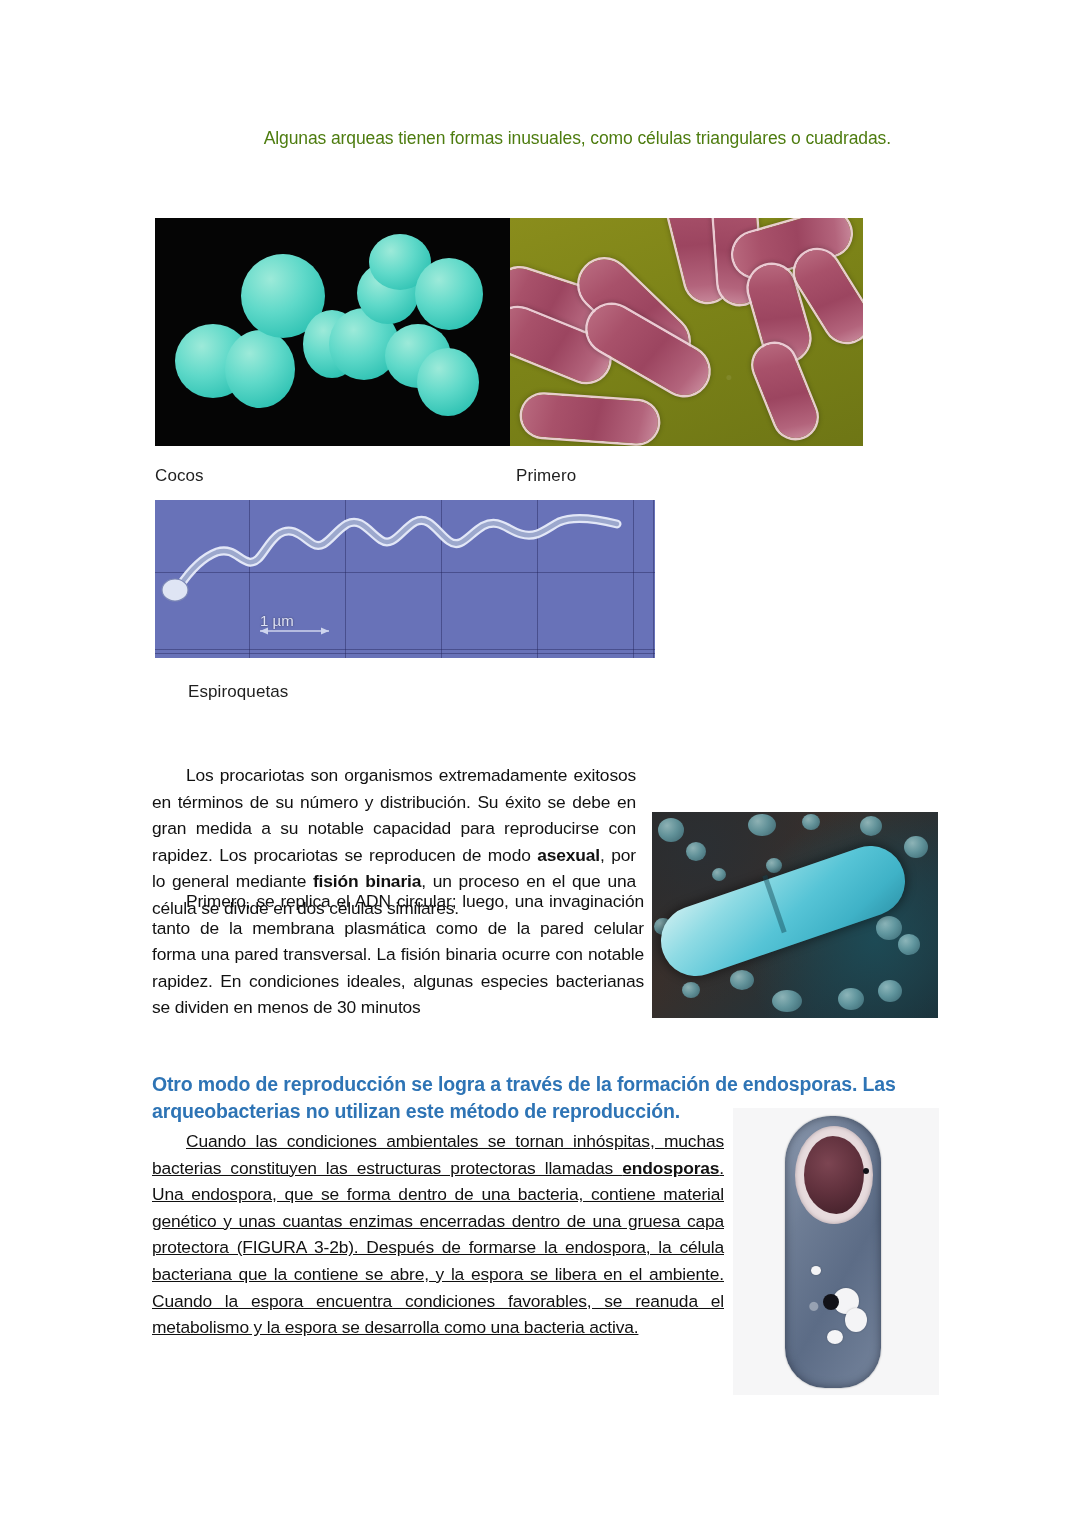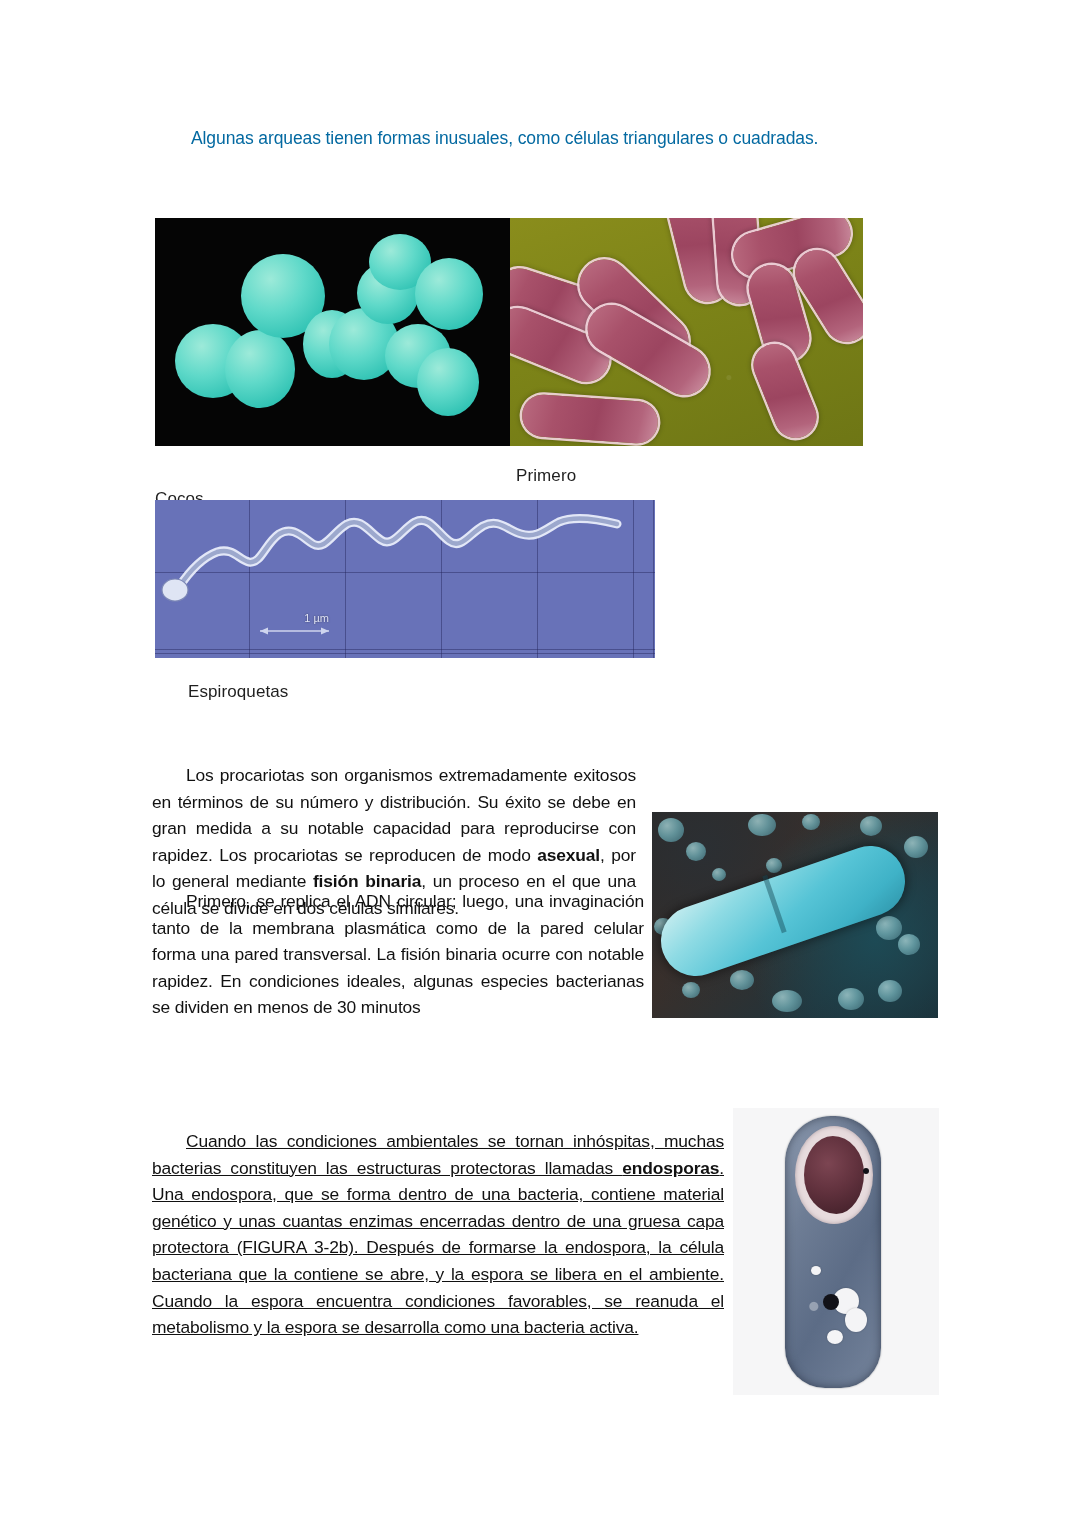--- a/index.html
+++ b/index.html
@@ -24,32 +24,33 @@
   }
 
   
   .intro-line {
     position: absolute;
     left: 191px;
     top: 126px;
     width: 700px;
     font-size: 17.5px;
     line-height: 24px;
-    color: #0369a1;
+    color: #4d7c0f;
     letter-spacing: -0.1px;
+    text-align: right;
   }
 
   .caption {
     position: absolute;
     font-size: 17px;
     line-height: 22px;
     color: #1f1f1f;
     letter-spacing: 0.1px;
   }
-  .caption-cocos   { left: 155px; top: 488px; }
+  .caption-cocos   { left: 155px; top: 465px; }
   .caption-bacilos { left: 516px; top: 465px; }
   .caption-espiro  { left: 188px; top: 681px; text-align: center; }
 
   .blue-head {
     position: absolute;
     color: #2e74b5;
     font-weight: bold;
     font-size: 19.5px;
     line-height: 27px;
     letter-spacing: -0.15px;
@@ -119,22 +120,22 @@
     background:
       repeating-linear-gradient(to right, rgba(35,35,90,.45) 0 1.4px, transparent 1.4px 96px),
       repeating-linear-gradient(to bottom, rgba(35,35,90,.45) 0 1.4px, transparent 1.4px 77px),
       #6872b8;
     background-position: -2px -6px, 0 -5px, 0 0;
   }
   .spiro-svg { position: absolute; left: 0; top: 0; }
   .scalebar-label {
     position: absolute;
     left: 118px; top: 104px; width: 58px;
-    text-align: right;
-    font-size: 11px;
+    text-align: left;
+    font-size: 15px;
     color: #dfe2f4;
     font-family: "Liberation Sans", sans-serif;
     text-shadow: 0 0 2px rgba(0,0,0,.5);
   }
 
   
   .fig-fision {
     left: 652px; top: 812px; width: 286px; height: 206px;
     background:
       radial-gradient(circle at 78% 62%, #1d4a55 0%, rgba(29,74,85,0) 52%),
@@ -279,20 +280,21 @@
 
   <div class="body-par par-1">
     <div class="float-spacer-1"></div>
     <span class="indent"></span><span>Los procariotas son organismos extremadamente exitosos en términos de su número y distribución. Su éxito se debe en gran medida a su notable capacidad para reproducirse con rapidez. Los procariotas se reproducen de modo </span><b>asexual</b><span>, por lo general mediante </span><b>fisión binaria</b><span>, un proceso en el que una célula se divide en dos células similares.</span>
   </div>
 
   <div class="body-par par-2">
     <span class="indent"></span><span>Primero, se replica el ADN circular; luego, una invaginación tanto de la membrana plasmática como de la pared celular forma una pared transversal. La fisión binaria ocurre con notable rapidez. En condiciones ideales, algunas especies bacterianas se dividen en menos de 30 minutos</span>
   </div>
 
+  <div class="blue-head blue-head-2">Otro modo de reproducción se logra a través de la formación de endosporas. Las arqueobacterias no utilizan este método de reproducción.</div>
 
   <div class="fig fig-endospora">
     <div class="spore-cell"></div>
     <div class="spore-halo"></div>
     <div class="spore-core"></div>
     <div class="granule" style="left:100px; top:180px; width:26px; height:26px;"></div>
     <div class="granule" style="left:112px; top:200px; width:22px; height:24px;"></div>
     <div class="granule" style="left:94px;  top:222px; width:16px; height:14px;"></div>
     <div class="granule" style="left:78px;  top:158px; width:10px; height:9px;"></div>
     <div class="granule-dark" style="left:90px;  top:186px; width:16px; height:16px;"></div>

